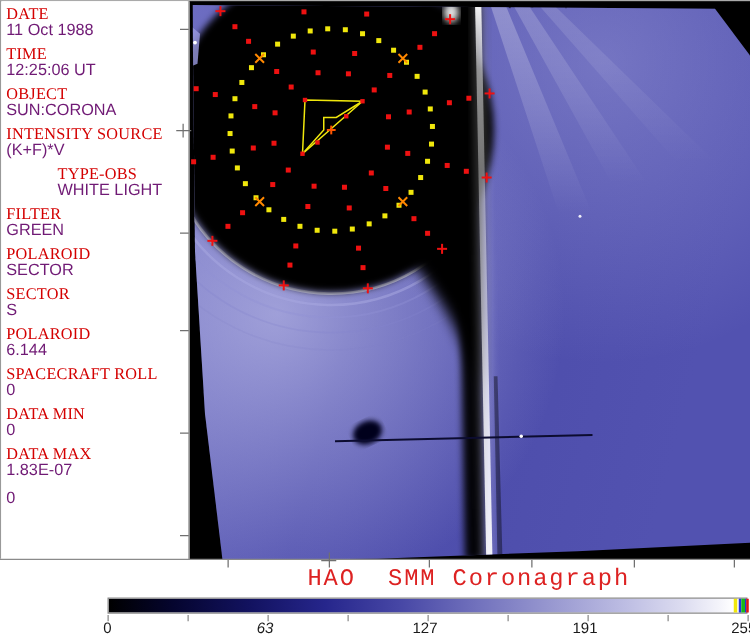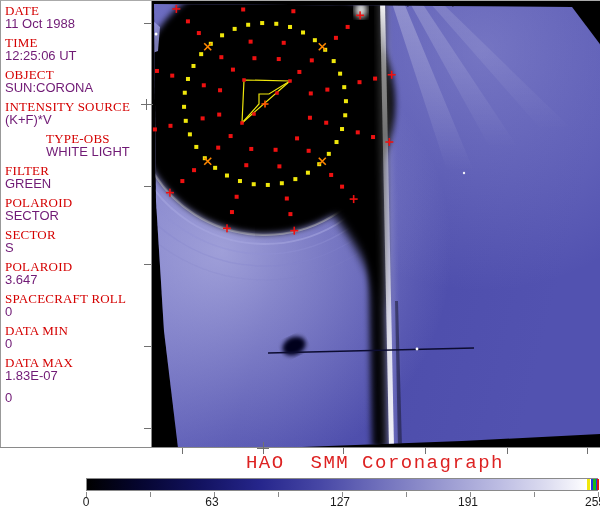--- a/index.html
+++ b/index.html
@@ -58,21 +58,21 @@
       <div class="meta-row" style="top: 197px;">
         <div class="meta-label">POLAROID</div>
         <div class="meta-value">SECTOR</div>
       </div>
       <div class="meta-row" style="top: 229px;">
         <div class="meta-label">SECTOR</div>
         <div class="meta-value">S</div>
       </div>
       <div class="meta-row" style="top: 261px;">
         <div class="meta-label">POLAROID</div>
-        <div class="meta-value">3.647</div>
+        <div class="meta-value">6.144</div>
       </div>
       <div class="meta-row" style="top: 293px;">
         <div class="meta-label">SPACECRAFT ROLL</div>
         <div class="meta-value">0</div>
       </div>
       <div class="meta-row" style="top: 325px;">
         <div class="meta-label">DATA MIN</div>
         <div class="meta-value">0</div>
       </div>
       <div class="meta-row" style="top: 357px;">
@@ -337,21 +337,21 @@
       <div class="cb-tick" style="left: 150px;"></div>
       <div class="cb-tick" style="left: 214px;"></div>
       <div class="cb-tick" style="left: 278px;"></div>
       <div class="cb-tick" style="left: 342px;"></div>
       <div class="cb-tick" style="left: 406px;"></div>
       <div class="cb-tick" style="left: 470px;"></div>
       <div class="cb-tick" style="left: 534px;"></div>
       <div class="cb-tick" style="left: 598px;"></div>
     </div>
   <span class="cb-label" style="left: 86px;">0</span>
-  <span class="cb-label" style="left: 212px;">63</span>
+  <span class="cb-label" style="left: 212px; font-style: italic;">63</span>
   <span class="cb-label" style="left: 340px;">127</span>
   <span class="cb-label" style="left: 468px;">191</span>
   <span class="cb-label" style="left: 595px;">255</span>
 
 </div>
 
 <div class="tick" style="position: absolute; left: 182px; top: 448px; width: 1px; height: 6px;"></div>
 <div class="tick" style="position: absolute; left: 343px; top: 448px; width: 1px; height: 6px;"></div>
 <div class="tick" style="position: absolute; left: 425px; top: 448px; width: 1px; height: 6px;"></div>
 <div class="tick" style="position: absolute; left: 507px; top: 448px; width: 1px; height: 6px;"></div>

